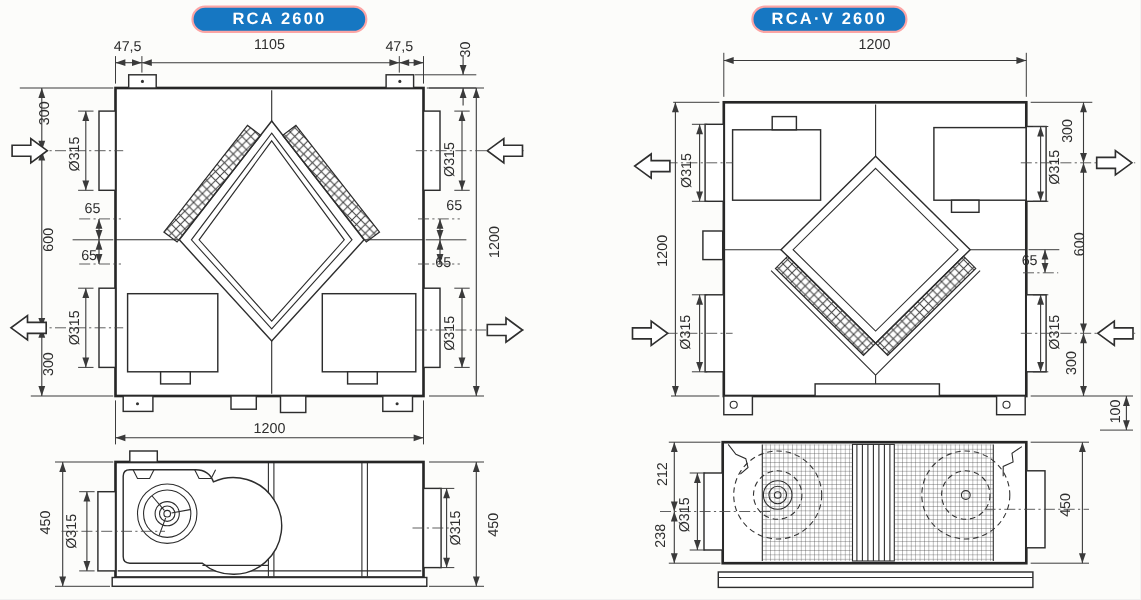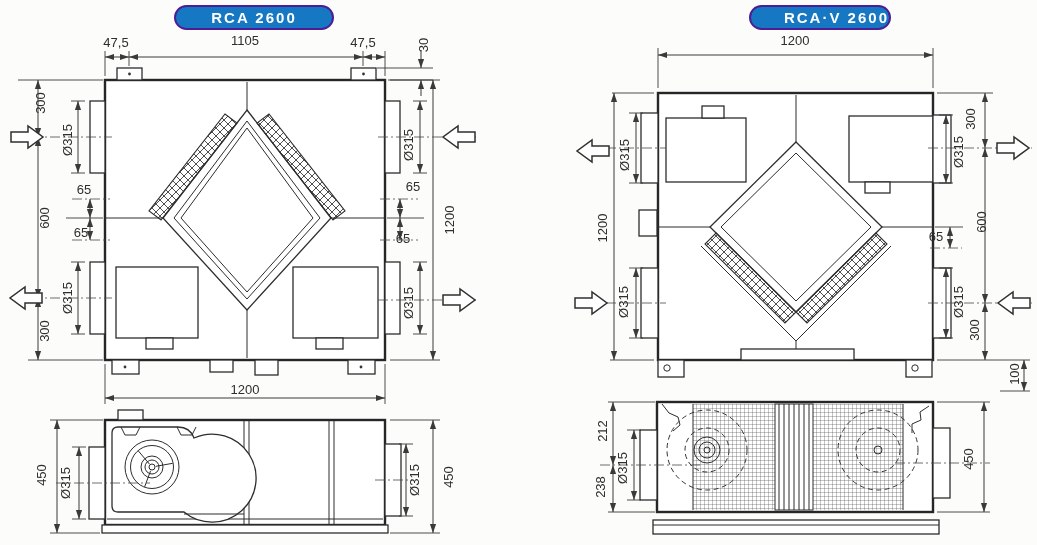--- a/index.html
+++ b/index.html
@@ -1,21 +1,21 @@
 <!DOCTYPE html>
 <html><head>
 <meta charset="utf-8">
 <title>RCA 2600 / RCA·V 2600</title>
 <style>
   html,body{margin:0;padding:0;background:#e8e8e8;}
   .canvas{position:relative;width:1037px;height:545px;background:#fcfcfa;overflow:hidden;
           font-family:"Liberation Sans",sans-serif;}
   .canvas svg{position:absolute;left:0;top:0;}
   .badge{position:absolute;top:5px;height:21px;border-radius:13px;background:#1677c2;
-         border:2px solid #4c1d95;color:#fff;font-weight:bold;font-size:15px;line-height:21px;
+         border:2px solid #fca5a5;color:#fff;font-weight:bold;font-size:15px;line-height:21px;
          text-align:center;letter-spacing:2px;font-family:"Liberation Sans",sans-serif;}
   
   .o  {fill:#fff;stroke:#262626;stroke-width:2.4;}   
   .p  {fill:#fff;stroke:#2d2d2d;stroke-width:1.3;}   
   .t  {fill:none;stroke:#2d2d2d;stroke-width:1;}     
   .hz {fill:url(#xh);stroke:#2d2d2d;stroke-width:1.1;} 
   .d  {fill:none;stroke:#3a3a3a;stroke-width:1;marker-start:url(#mA);marker-end:url(#mA);}
   .d1 {fill:none;stroke:#3a3a3a;stroke-width:1;marker-end:url(#mA);}
   .e  {fill:none;stroke:#3a3a3a;stroke-width:0.9;}   
   .c  {fill:none;stroke:#4a4a4a;stroke-width:0.8;stroke-dasharray:10 3 2 3;} 
@@ -341,15 +341,15 @@
       <text class="dl" x="974" y="330" text-anchor="middle" dominant-baseline="central" transform="rotate(-90 974 330)">300</text>
       <text class="dl" x="1014" y="374" text-anchor="middle" dominant-baseline="central" transform="rotate(-90 1014 374)">100</text>
       <text class="dl" x="602" y="431" text-anchor="middle" dominant-baseline="central" transform="rotate(-90 602 431)">212</text>
       <text class="dl" x="600" y="487" text-anchor="middle" dominant-baseline="central" transform="rotate(-90 600 487)">238</text>
       <text class="dl" x="622" y="468" text-anchor="middle" dominant-baseline="central" transform="rotate(-90 622 468)">Ø315</text>
       <text class="dl" x="968" y="459" text-anchor="middle" dominant-baseline="central" transform="rotate(-90 968 459)">450</text>
     </g>
   </svg>
 
   <div class="badge" style="left:174px;width:156px;">RCA 2600</div>
-  <div class="badge" style="left:749px;width:138px;text-align:right;">RCA·V 2600</div>
+  <div class="badge" style="left:683px;width:138px;">RCA·V 2600</div>
 
 </div>
 
 </body></html>

